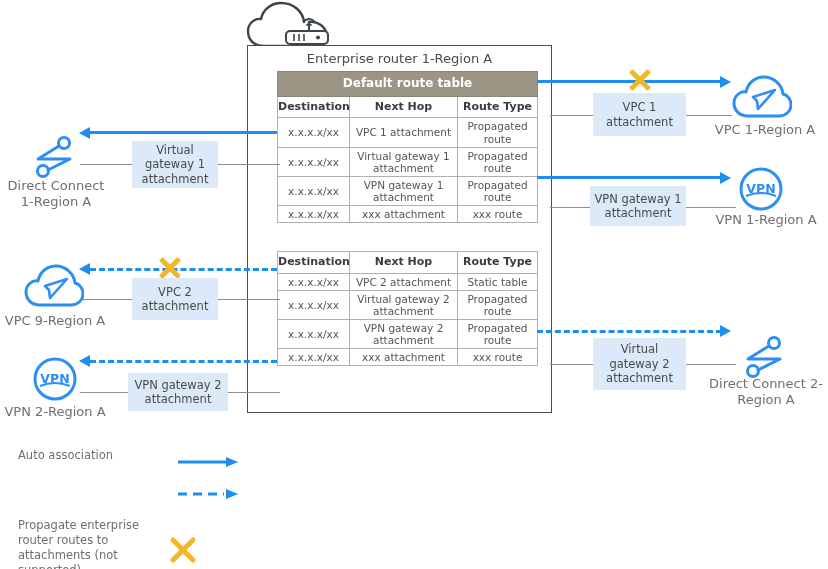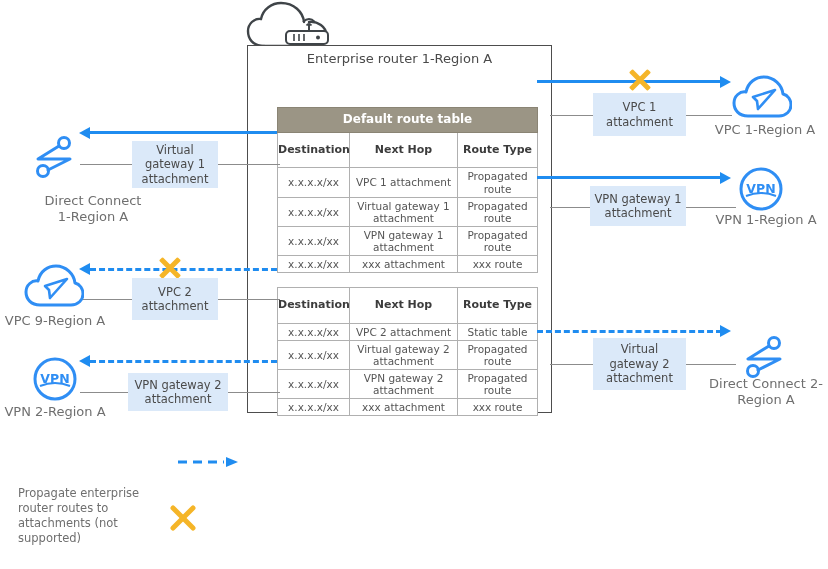--- a/index.html
+++ b/index.html
@@ -8,25 +8,25 @@
        color:#4a4a4a;-webkit-font-smoothing:antialiased;}
   .abs{position:absolute;}
 
   
   #router-box{left:247px;top:45px;width:305px;height:368px;
               border:1px solid #4d4d4d;background:#ffffff;box-sizing:border-box;}
   #router-title{left:247px;top:51px;width:305px;text-align:center;
                 font-size:13px;color:#4a4a4a;}
 
   
-  .rt{position:absolute;border-collapse:collapse;table-layout:fixed;background:#fff;margin-top:36px;}
+  .rt{position:absolute;border-collapse:collapse;table-layout:fixed;background:#fff;}
   .rt td,.rt th{border:1px solid #b0b0b0;font-size:10.5px;color:#555;
                 text-align:center;padding:2px 1px;line-height:1.15;font-weight:normal;}
   .rt .caption-cell{font-size:12px;font-weight:bold;padding:5px 0;}
-  .rt .hdr td{font-weight:bold;color:#3c3c3c;font-size:11px;padding:11px 0;}
+  .rt .hdr td{font-weight:bold;color:#3c3c3c;font-size:11px;padding:4px 0;}
   #default-rt{left:277px;top:71px;width:260px;}
   #default-rt .caption-cell{background:#9b9585;color:#ffffff;border:1px solid #8a8474;}
   #custom-rt{left:277px;top:251px;width:260px;}
   #custom-rt .caption-cell{background:#d9e8f7;color:#333333;border:1px solid #a9c6e4;}
   .c-dest{width:72px;} .c-hop{width:108px;} .c-type{width:80px;}
 
   
   .att{position:absolute;background:#dbe9f9;display:flex;align-items:center;
        justify-content:center;text-align:center;font-size:11.5px;color:#4a4a4a;
        line-height:1.25;padding:2px;box-sizing:border-box;}
@@ -213,21 +213,21 @@
 
 <div class="att" style="left:593px;top:338px;width:93px;height:52px;">Virtual gateway 2 attachment</div>
 
 <div class="abs" style="left:26px;top:134px;width:56px;height:46px;">
   <svg viewBox="0 0 56 46" width="56" height="46">
     <circle cx="38" cy="9" r="5.5" fill="none" stroke="#2f8ef4" stroke-width="3"></circle>
     <circle cx="17" cy="37" r="5.5" fill="none" stroke="#2f8ef4" stroke-width="3"></circle>
     <path d="M33 12 L12 25 L44 25 L22 36" fill="none" stroke="#2f8ef4" stroke-width="3" stroke-linecap="round" stroke-linejoin="round"></path>
   </svg>
 </div>
-<div class="nlabel" style="left:0px;top:193px;width:112px;margin-left:37px;">Direct Connect 1-Region A</div>
+<div class="nlabel" style="left:0px;top:178px;width:112px;">Direct Connect 1-Region A</div>
 
 <div class="abs" style="left:24px;top:264px;width:60px;height:46px;">
   <svg viewBox="0 0 60 46" width="60" height="46">
     <path d="M16 41 C7 41 2 35 2 28 C2 21 8 16 14 17 C16 7 24 2 32 2 C42 2 50 10 51 19
              C56 20 59 25 59 30 C59 36 54 41 47 41 Z" fill="none" stroke="#2f8ef4" stroke-width="3" stroke-linejoin="round"></path>
     <path d="M21 22 L43 15 L26 34 L25 26 Z" fill="none" stroke="#2f8ef4" stroke-width="2.6" stroke-linejoin="round"></path>
   </svg>
 </div>
 <div class="nlabel" style="left:0px;top:313px;width:110px;">VPC 9-Region A</div>
 
@@ -262,20 +262,29 @@
   <svg viewBox="0 0 56 46" width="56" height="46">
     <circle cx="38" cy="9" r="5.5" fill="none" stroke="#2f8ef4" stroke-width="3"></circle>
     <circle cx="17" cy="37" r="5.5" fill="none" stroke="#2f8ef4" stroke-width="3"></circle>
     <path d="M33 12 L12 25 L44 25 L22 36" fill="none" stroke="#2f8ef4" stroke-width="3" stroke-linecap="round" stroke-linejoin="round"></path>
   </svg>
 </div>
 <div class="nlabel" style="left:706px;top:376px;width:120px;">Direct Connect 2-Region A</div>
 
 <div id="legend">
 
+  <div class="lg-row" style="height:32px;">
+    <span class="lg-text">Auto association</span>
+    <span class="lg-art" style="top:5px;">
+      <svg width="62" height="12" viewBox="0 0 62 12">
+        <line x1="0" y1="6" x2="48" y2="6" stroke="#1f8cf0" stroke-width="3"></line>
+        <path d="M48 1 L60 6 L48 11 Z" fill="#1f8cf0"></path>
+      </svg>
+    </span>
+  </div>
 
   <div class="lg-row" style="height:38px;">
     <span class="lg-art" style="top:5px;">
       <svg width="62" height="12" viewBox="0 0 62 12">
         <line x1="0" y1="6" x2="46" y2="6" stroke="#1f8cf0" stroke-width="3" stroke-dasharray="9,6"></line>
         <path d="M48 1 L60 6 L48 11 Z" fill="#1f8cf0"></path>
       </svg>
     </span>
   </div>
 

